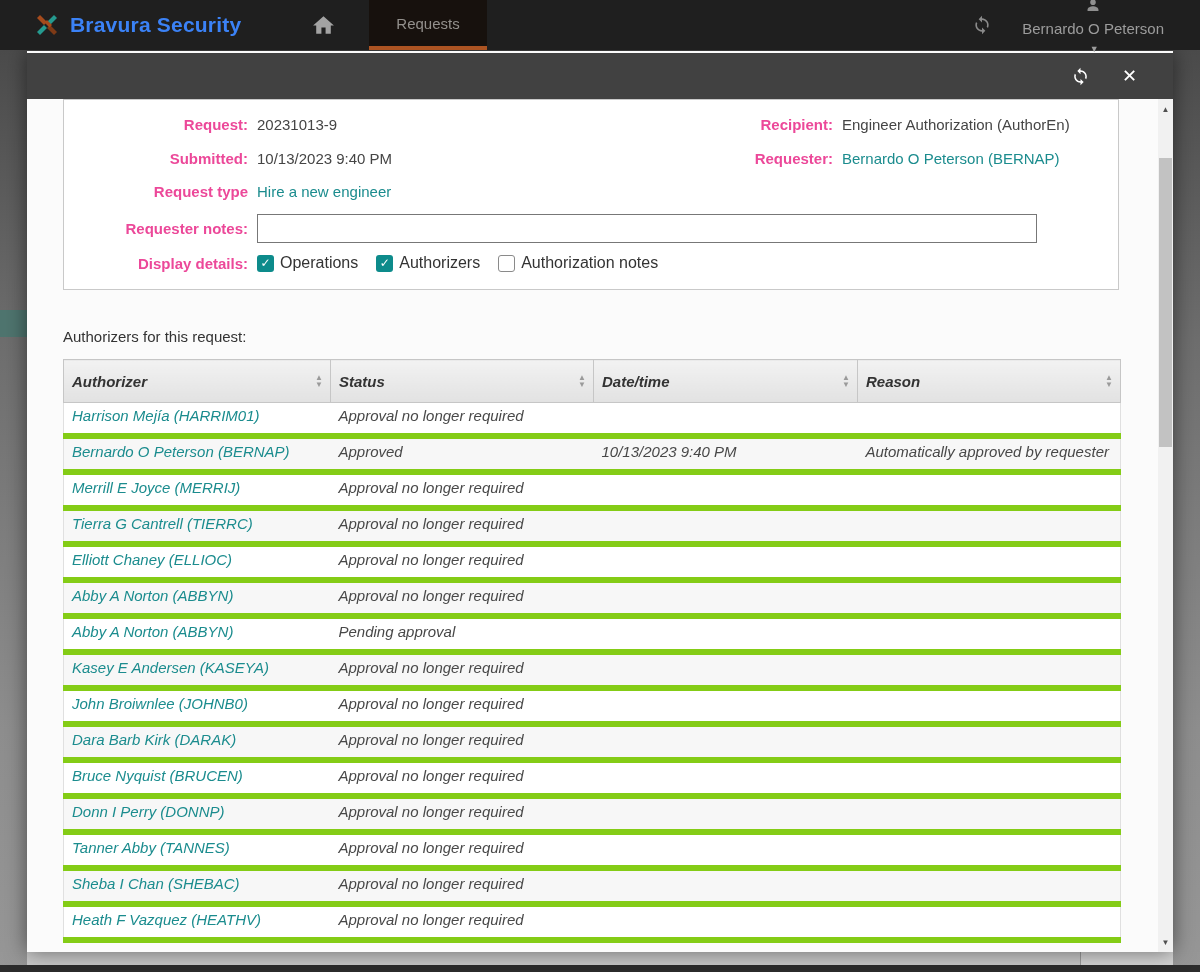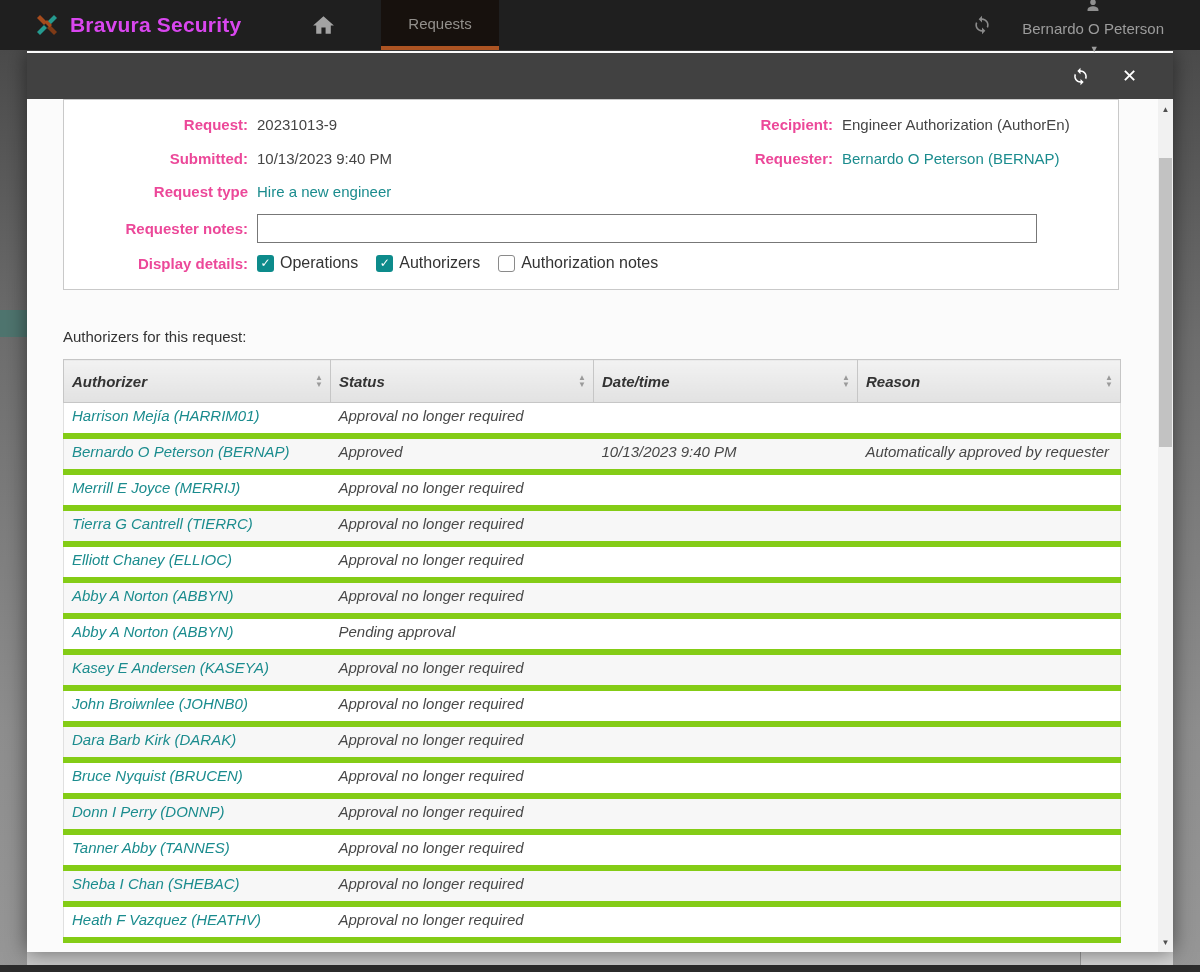--- a/index.html
+++ b/index.html
@@ -5,23 +5,23 @@
   * { box-sizing: border-box; }
   html,body { margin:0; padding:0; }
   body {
     width:1200px; height:972px; position:relative; overflow:hidden;
     font-family:"Liberation Sans","DejaVu Sans",sans-serif;
     background:linear-gradient(180deg,#454545 0%,#6e6e6e 35%,#8e8e8e 75%,#979797 100%);
   }
   
   .navbar { position:absolute; top:0; left:0; right:0; height:50px; background:#1f1f1f; display:flex; align-items:center; z-index:20; }
   .brand { display:flex; align-items:center; gap:9px; margin-left:33px; }
-  .brand-text { font-size:21px; font-weight:700; color:#d946ef; letter-spacing:.2px; }
+  .brand-text { font-size:21px; font-weight:700; color:#3b82f6; letter-spacing:.2px; }
   .nav-home { margin-left:52px; width:60px; display:flex; justify-content:center; align-items:center; height:50px; cursor:pointer; }
-  .nav-tab { margin-left:28px; height:50px; padding:0 27px; display:flex; align-items:center; background:#17110d; border-bottom:4px solid #ad5422; color:#93908c; font-size:15px; cursor:pointer; }
+  .nav-tab { margin-left:16px; height:50px; padding:0 27px; display:flex; align-items:center; background:#17110d; border-bottom:4px solid #ad5422; color:#93908c; font-size:15px; cursor:pointer; }
   .nav-spacer { flex:1; }
   .nav-refresh { margin-right:30px; display:flex; align-items:center; cursor:pointer; }
   .nav-user { display:flex; align-items:center; gap:7px; margin-right:36px; color:#9c9c9c; font-size:15px; cursor:pointer;flex-direction:column; }
   .caret { font-size:9px; color:#9c9c9c; margin-left:2px; }
   
   .bg-teal-notch { position:absolute; left:0; top:310px; width:27px; height:27px; background:#4f756f; }
   .bg-bottom-strip { position:absolute; left:27px; top:952px; width:1146px; height:13px; background:#c9c9c9; }
   .bg-bottom-strip .divider { position:absolute; left:1053px; top:0; width:1px; height:13px; background:#9b9b9b; }
   .bg-bottom-strip .right-part { position:absolute; left:1054px; top:0; right:0; bottom:0; background:#d5d5d5; }
   .bg-dark-band { position:absolute; left:0; bottom:0; width:1200px; height:7px; background:#2c2c2c; }

